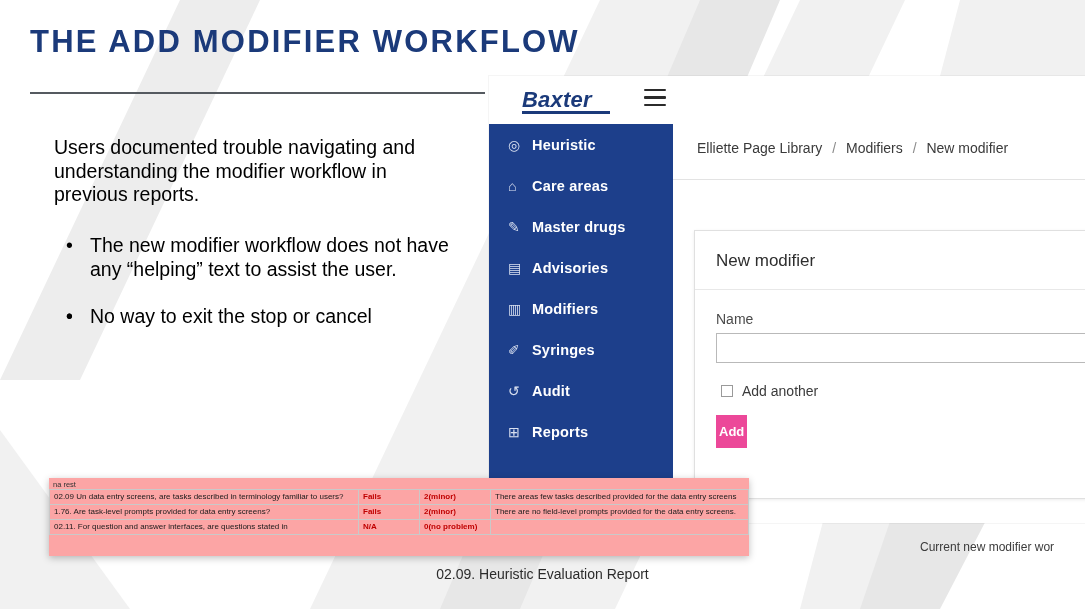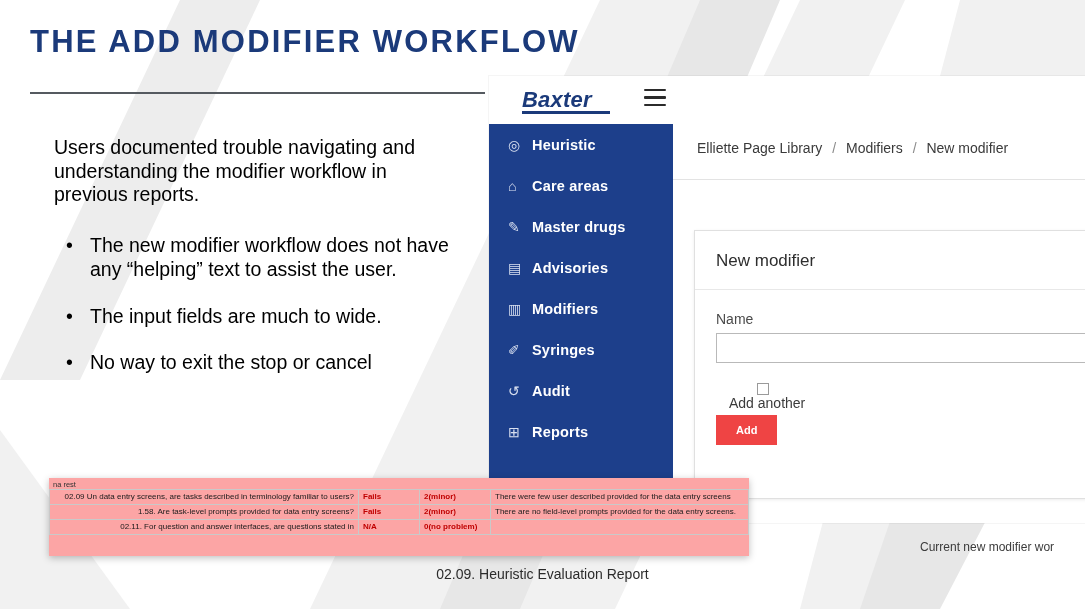--- a/index.html
+++ b/index.html
@@ -218,45 +218,44 @@
     left: 21px;
     top: 102px;
     right: 20px;
     height: 30px;
     border: 1px solid #b9b9b9;
     background: #ffffff;
     box-sizing: border-box;
   }
   .checkbox-row {
     position: absolute;
-    left: 34px;
+    left: 26px;
     top: 152px;
     display: flex;
     align-items: center;
     font-size: 14px;
     color: #3b3b3b;
-    flex-direction: column;
   }
   .checkbox-box {
     width: 12px;
     height: 12px;
     border: 1px solid #9a9a9a;
     margin-right: 9px;
     background: #fff;
     box-sizing: border-box;
   }
   .add-button {
     position: absolute;
     left: 21px;
     top: 184px;
-    background: #ef4444;
+    background: #ec4899;
     color: #ffffff;
-    font-size: 11px;
+    font-size: 13px;
     font-weight: bold;
-    padding: 9px 20px;
+    padding: 9px 3px;
     border: none;
     cursor: pointer;
     font-family: "Liberation Sans", sans-serif;
   }
 
   
   .right-caption {
     position: absolute;
     left: 920px;
     top: 540px;
@@ -283,21 +282,21 @@
     font-size: 8px;
     color: #1a1a1a;
     font-family: "Liberation Sans", sans-serif;
   }
   .rt-table td {
     border: 0.5px solid #c9c9c9;
     padding: 2px 4px;
     vertical-align: top;
     line-height: 10px;
   }
-  .rt-c1 { width: 300px; text-align: right; }
+  .rt-c1 { width: 300px; }
   .rt-c2 { width: 52px; color: #c00000; font-weight: bold; }
   .rt-c3 { width: 62px; color: #c00000; font-weight: bold; }
   .rt-c4 { }
   .rt-topline {
     font-size: 7.5px;
     color: #333;
     padding: 2px 4px 0 4px;
   }
 
   .bottom-caption {
@@ -337,21 +336,20 @@
 
 <div class="body-copy">
   <p class="lead">Users documented trouble navigating and understanding the modifier workflow in previous reports.</p>
   <ul class="bullets">
     <li>
       <span class="dot">•</span>
       <span>The new modifier workflow does not have any “helping” text to assist the user.</span>
     </li>
     <li>
       <span class="dot">•</span>
-      <span>The input fields are much to wide.</span>
     </li>
     <li>
       <span class="dot">•</span>
       <span>No way to exit the stop or cancel</span>
     </li>
   </ul>
 </div>
 
 <div class="app-shot">
 
@@ -427,24 +425,24 @@
 <div class="right-caption">Current new modifier wor</div>
 
 <div class="report-thumb">
   <div class="rt-topline">na rest</div>
   <table class="rt-table">
     <tbody>
       <tr>
         <td class="rt-c1">02.09  Un data entry screens, are tasks described in terminology familiar to users?</td>
         <td class="rt-c2">Fails</td>
         <td class="rt-c3">2(minor)</td>
-        <td class="rt-c4">There were few user described provided for the data entry screens</td>
+        <td class="rt-c4">There areas few tasks described provided for the data entry screens</td>
       </tr>
       <tr>
-        <td class="rt-c1">1.58.  Are task-level prompts provided for data entry screens?</td>
+        <td class="rt-c1">1.76.  Are task-level prompts provided for data entry screens?</td>
         <td class="rt-c2">Fails</td>
         <td class="rt-c3">2(minor)</td>
         <td class="rt-c4">There are no field-level prompts provided for the data entry screens.</td>
       </tr>
       <tr>
         <td class="rt-c1">02.11. For question and answer interfaces, are questions stated in</td>
         <td class="rt-c2">N/A</td>
         <td class="rt-c3">0(no problem)</td>
         <td class="rt-c4"></td>
       </tr>

